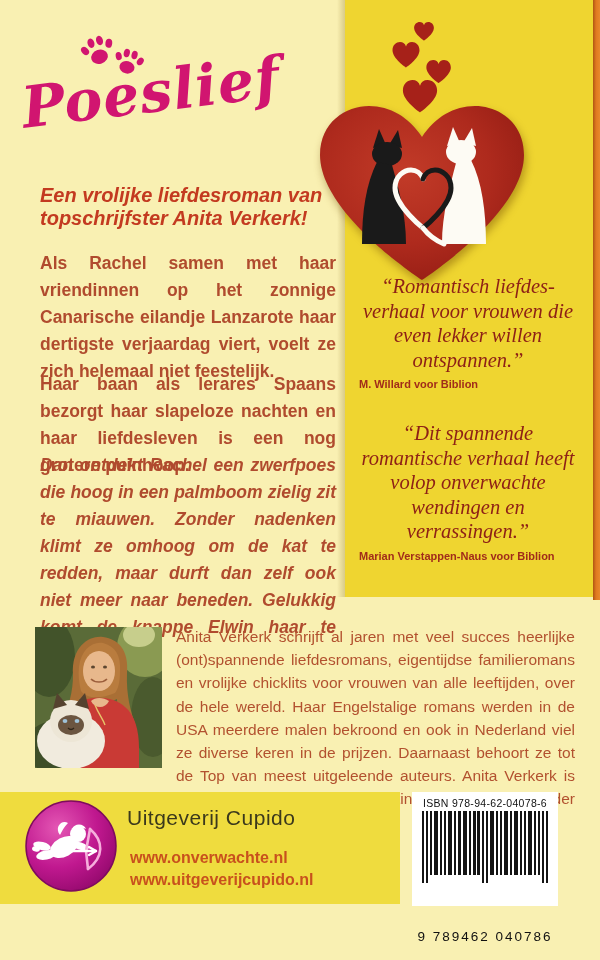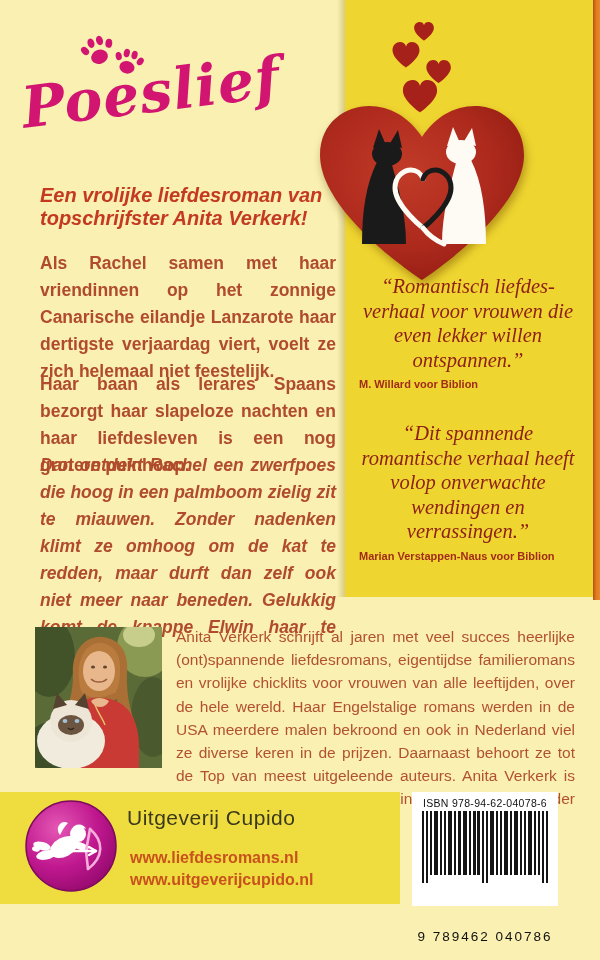--- a/index.html
+++ b/index.html
@@ -196,21 +196,21 @@
       <path d="M66,30 C80,42 80,58 64,70"></path>
       <path d="M66,30 L62,52 L64,70"></path>
     </g>
     <g stroke="#FFFFFF" stroke-width="2.4" stroke-linecap="round">
       <line x1="44" y1="52" x2="72" y2="52"></line>
       <path d="M72,52 L65,48 M72,52 L65,56" fill="none"></path>
     </g>
   </svg>
 
   <div class="pubname">Uitgeverij Cupido</div>
-  <div class="url u1">www.liefdesromans.nl</div>
+  <div class="url u1">www.onverwachte.nl</div>
   <div class="url u2">www.uitgeverijcupido.nl</div>
 
   <div class="bcbox">
     <div class="isbn">ISBN 978-94-62-04078-6</div>
     <svg class="bars" width="126" height="72" viewBox="0 0 126 72">
       <g fill="#141414">
         <rect x="0" y="0" width="2" height="72"></rect>
           <rect x="4" y="0" width="2" height="72"></rect>
         <rect x="8" y="0" width="2" height="64"></rect>
           <rect x="12" y="0" width="4" height="64"></rect>

